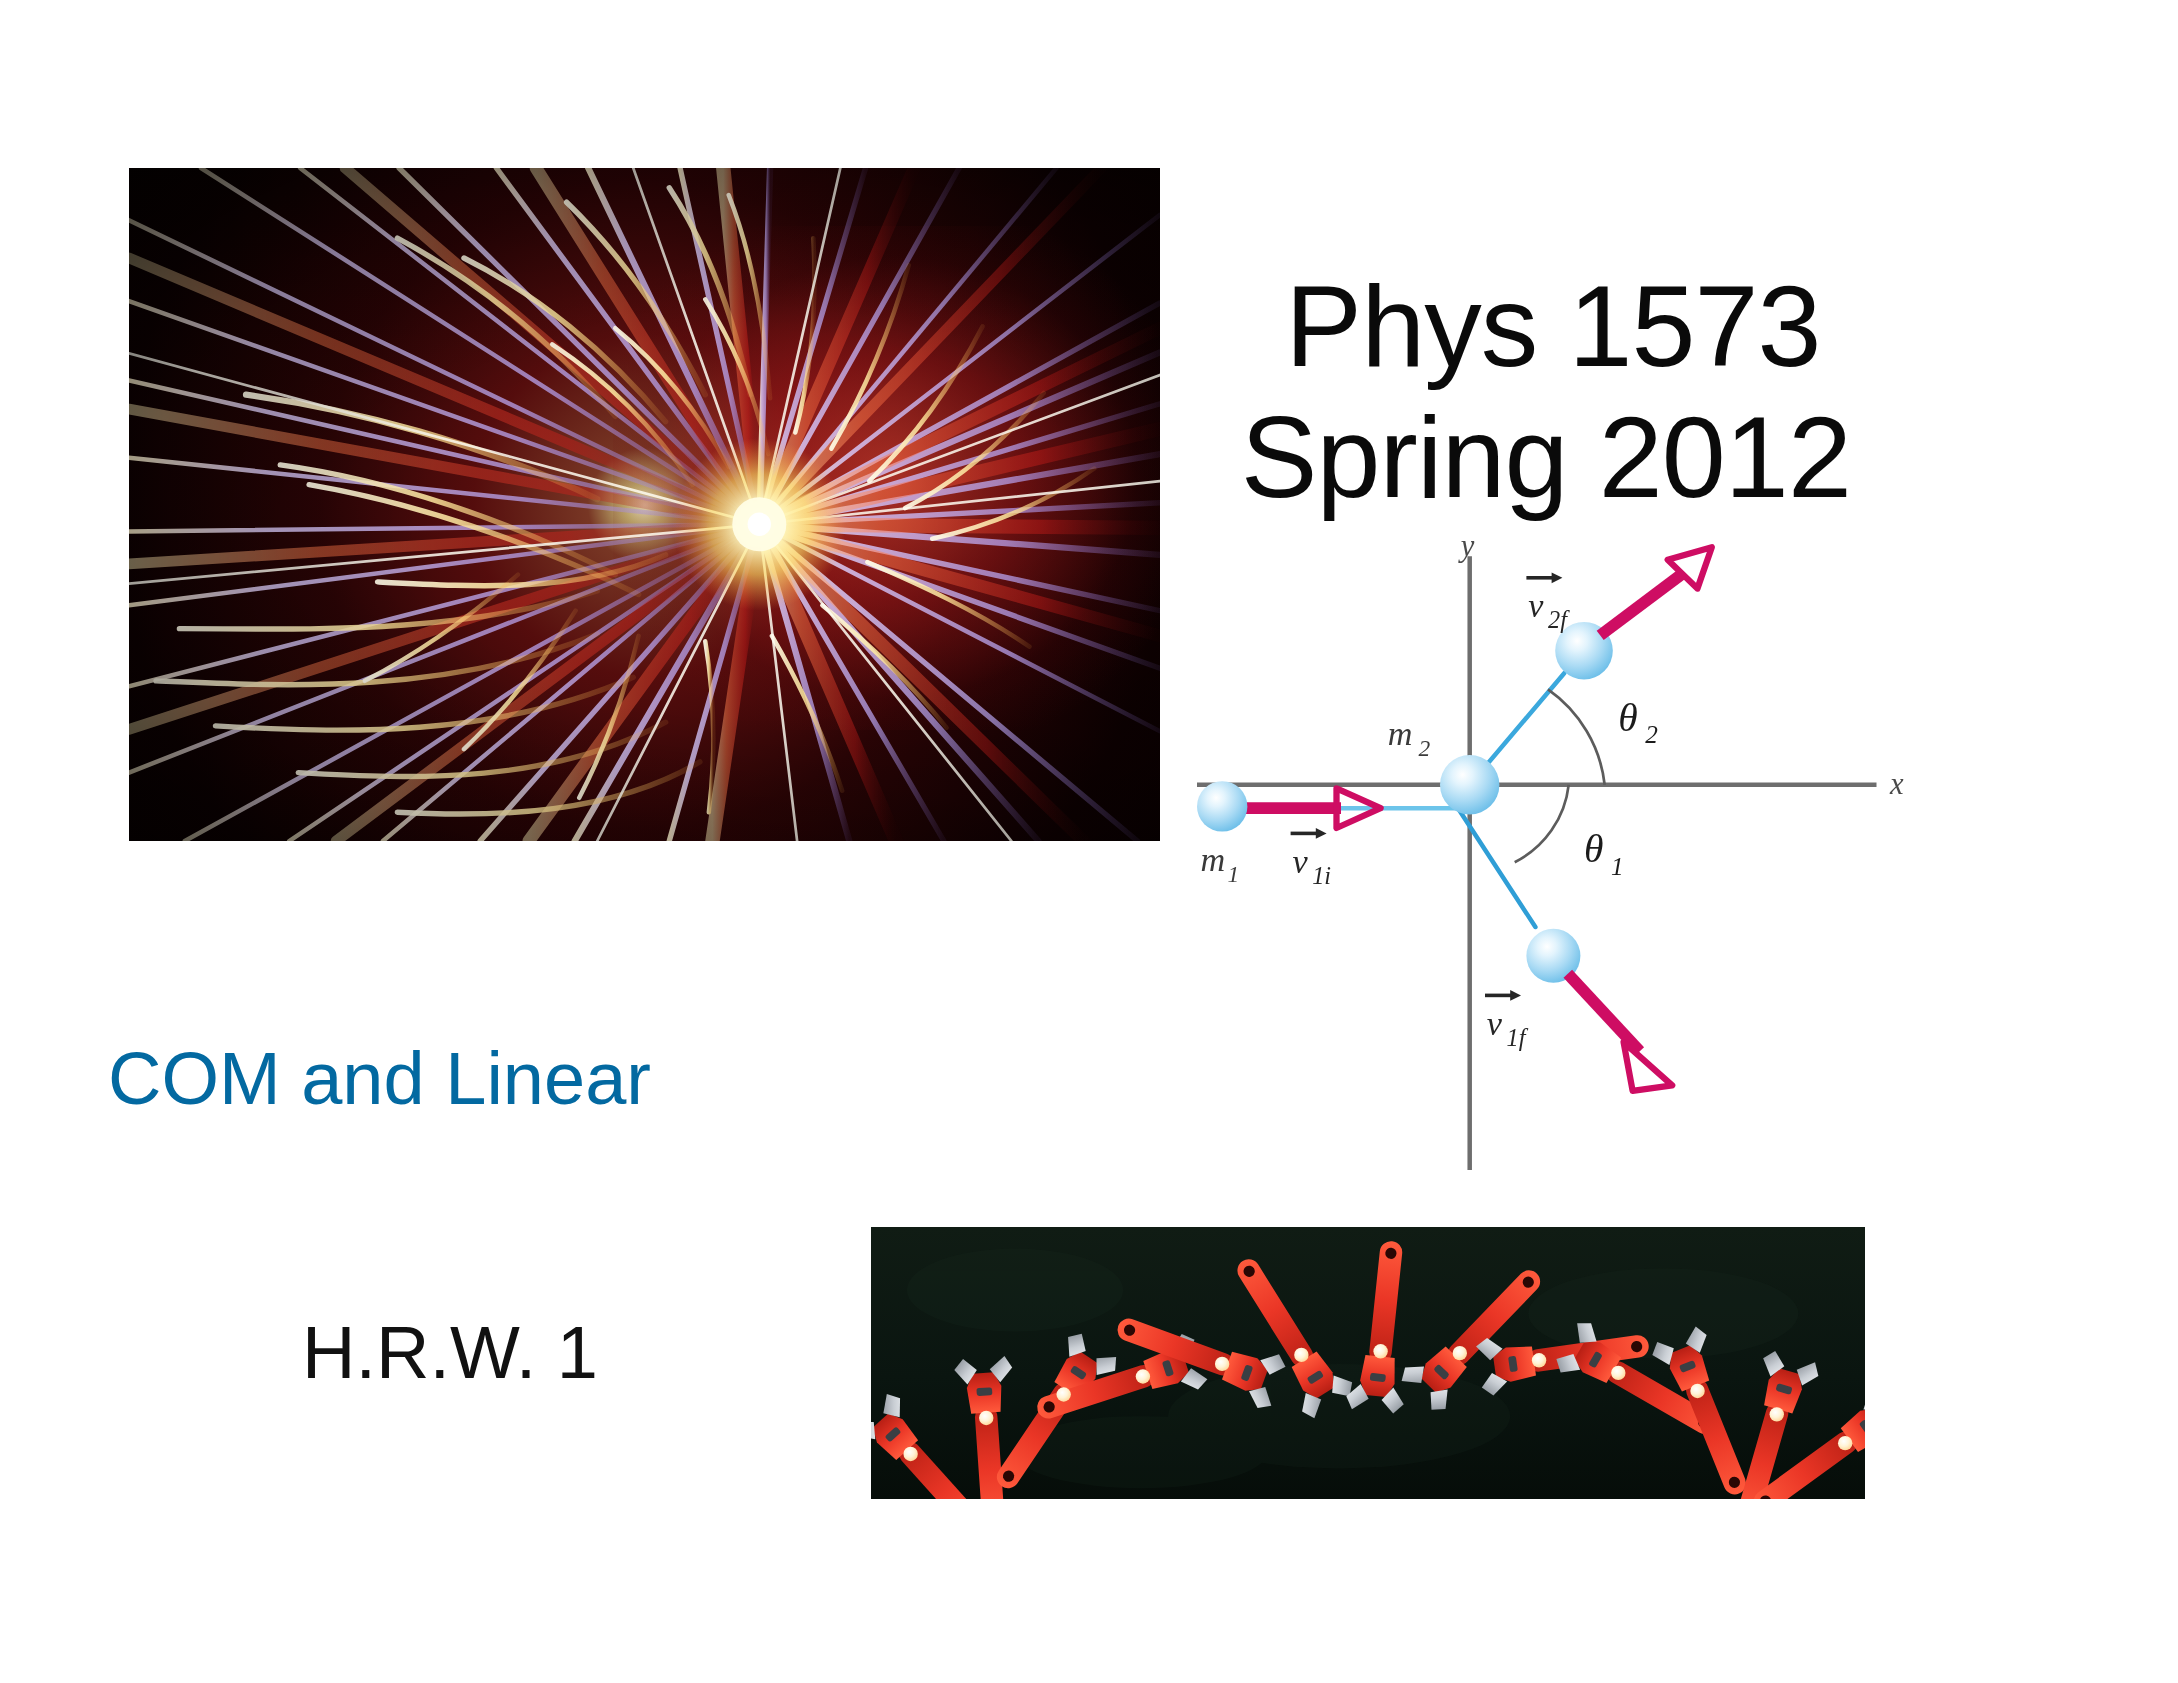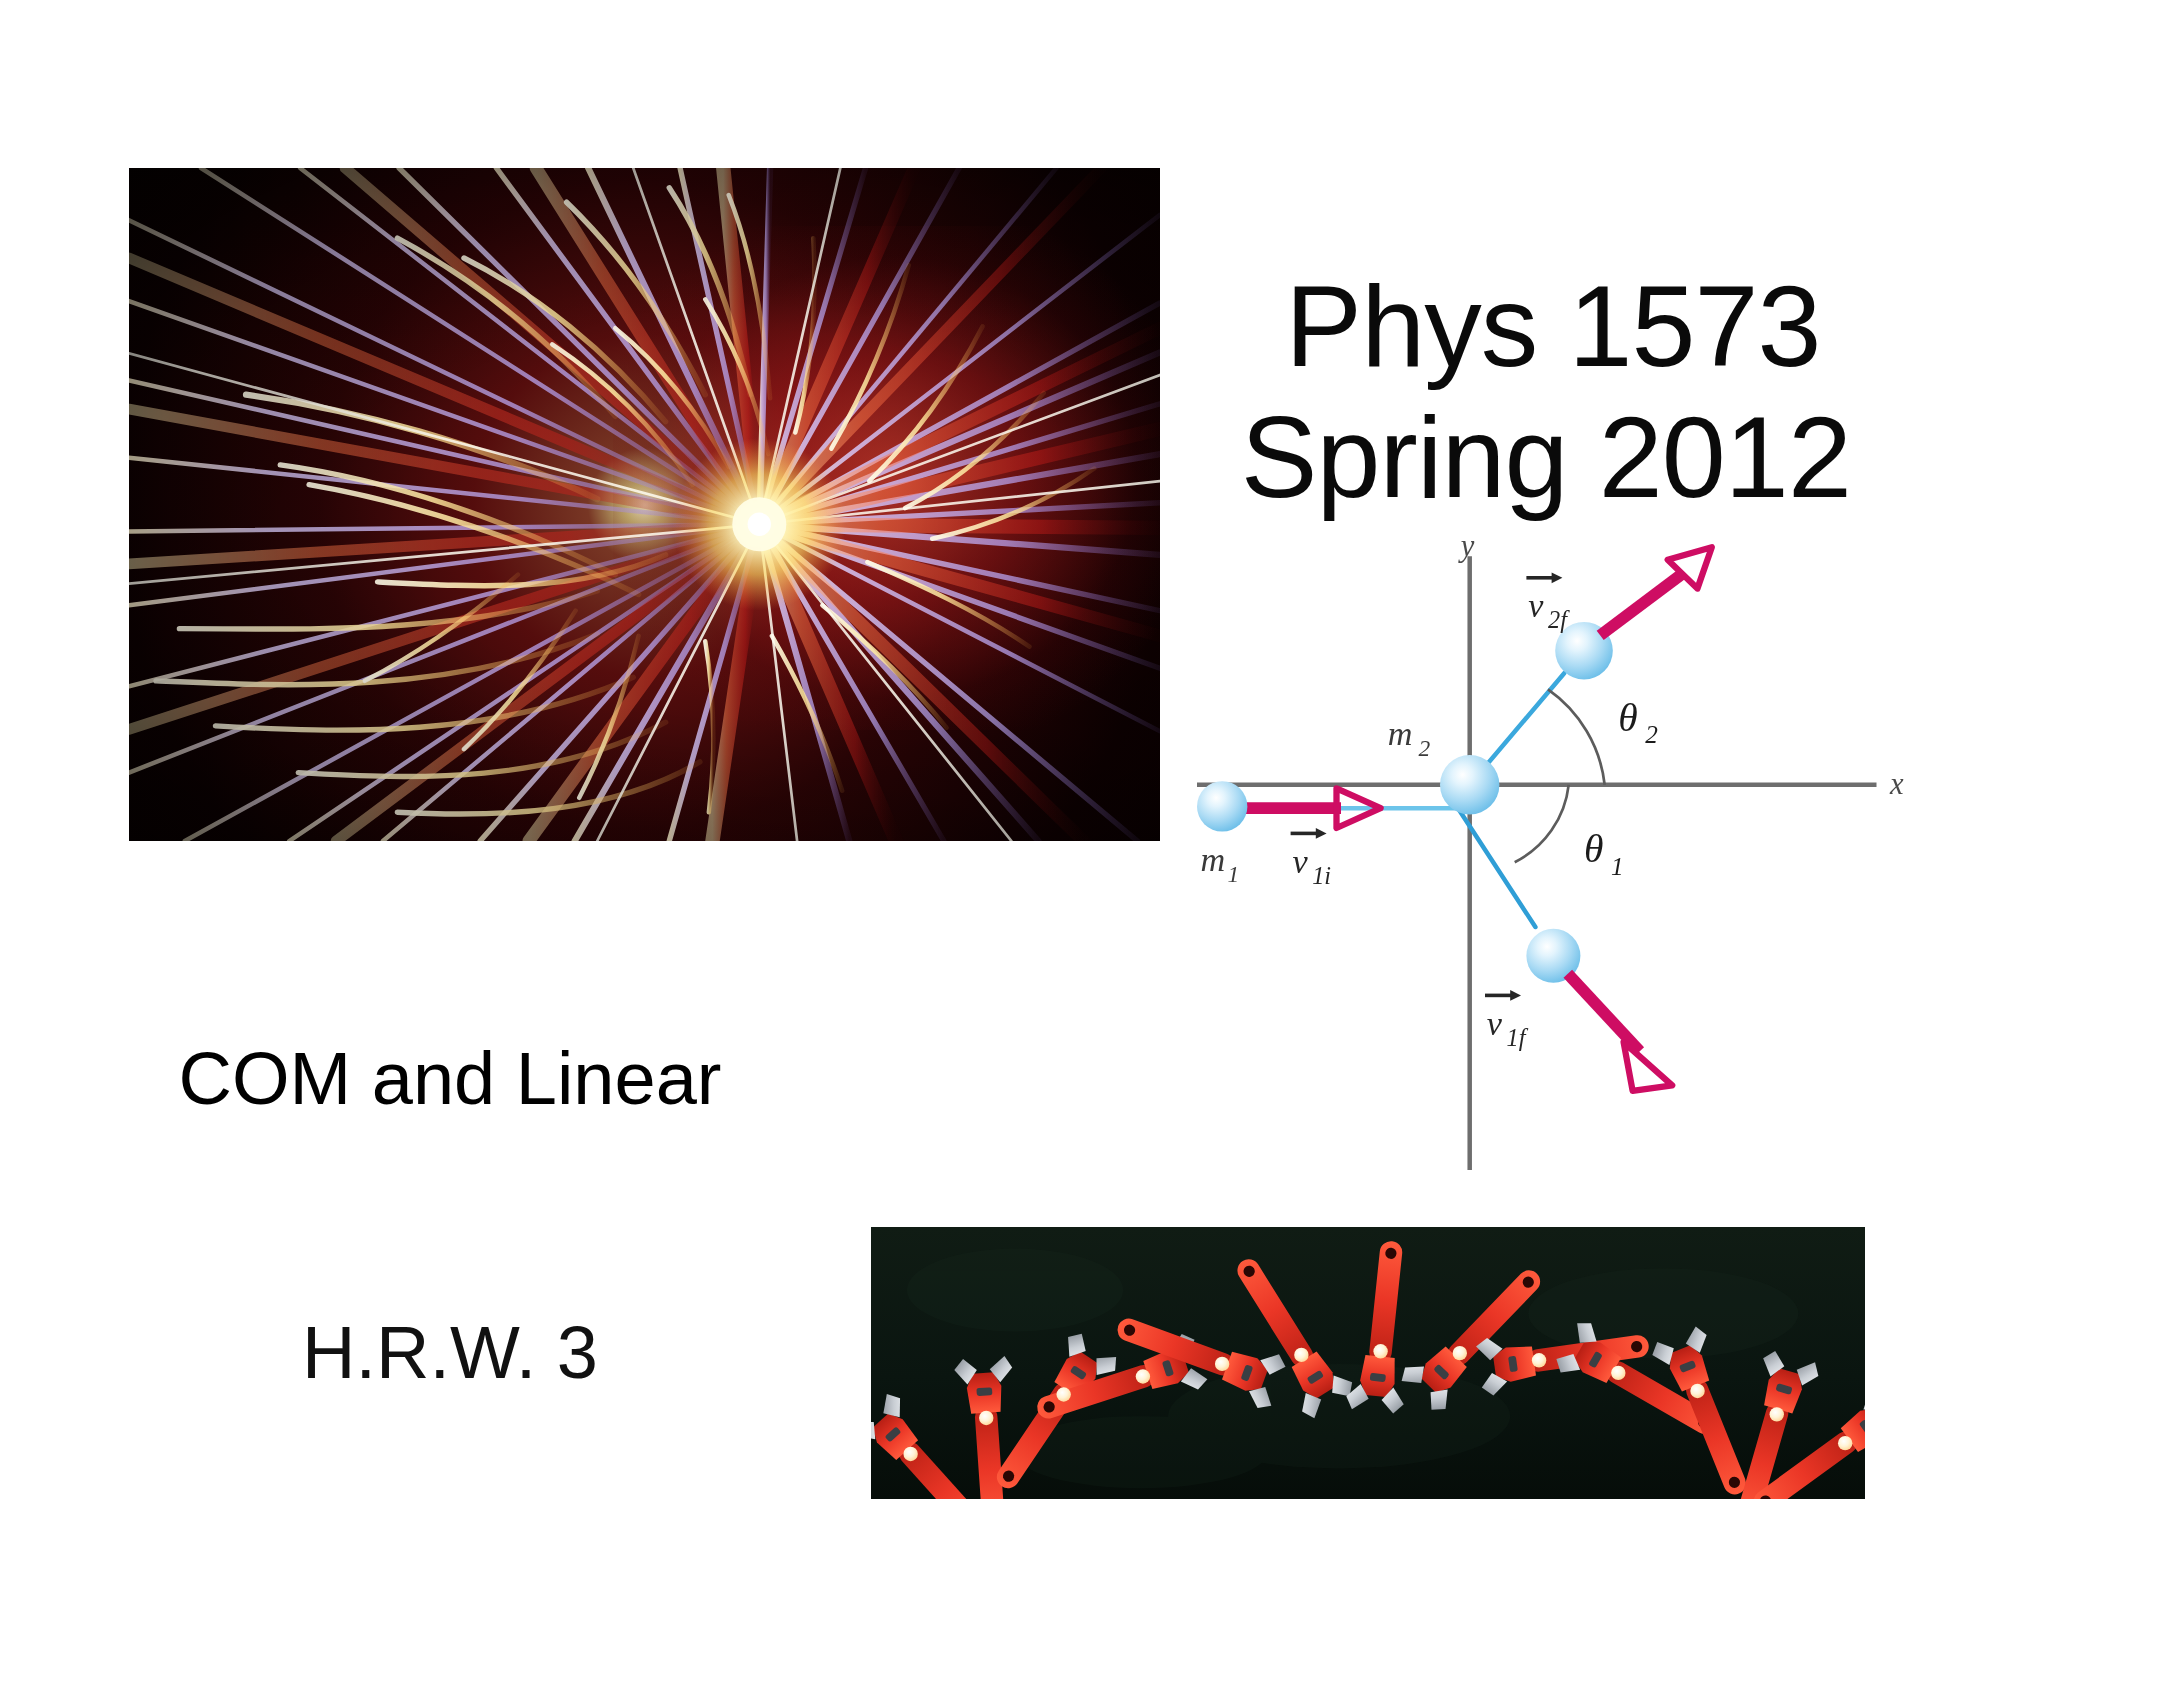--- a/index.html
+++ b/index.html
@@ -25,24 +25,24 @@
     letter-spacing:-0.9px;
   }
   .title-line{display:block;white-space:nowrap;}
   .title-line.l2{margin-left:-14.4px;}
 
   
   .subtitle-block{
     position:absolute;
     left:108px; top:1031px;
     width:684px;
-    text-align:center;
+    text-align:left;
     font-size:74px;
     line-height:1.30;
-    color:#000000;
+    color:#0369a1;
   }
   .sub-line{display:block;white-space:nowrap;}
   .ref-block{
     position:absolute;
     left:108px; top:1310px;
     width:684px;
     text-align:center;
     font-size:74px;
     color:#111;
     white-space:nowrap;
@@ -273,21 +273,21 @@
 
   <div class="title-block">
     <span class="title-line">Phys 1573</span>
     <span class="title-line l2">Spring 2012</span>
   </div>
 
   <div class="subtitle-block">
     <span class="sub-line">COM and Linear</span>
   </div>
 
-  <div class="ref-block">H.R.W. 3</div>
+  <div class="ref-block">H.R.W. 1</div>
 
   <div class="collision">
     <svg viewBox="0 0 800 700" preserveAspectRatio="xMidYMid meet">
       <defs>
         <radialGradient id="ballG" cx="38%" cy="33%" r="72%">
           <stop offset="0%" stop-color="#ffffff"></stop>
           <stop offset="24%" stop-color="#e3f4fd"></stop>
           <stop offset="62%" stop-color="#a9daf4"></stop>
           <stop offset="100%" stop-color="#69bde8"></stop>
         </radialGradient>

